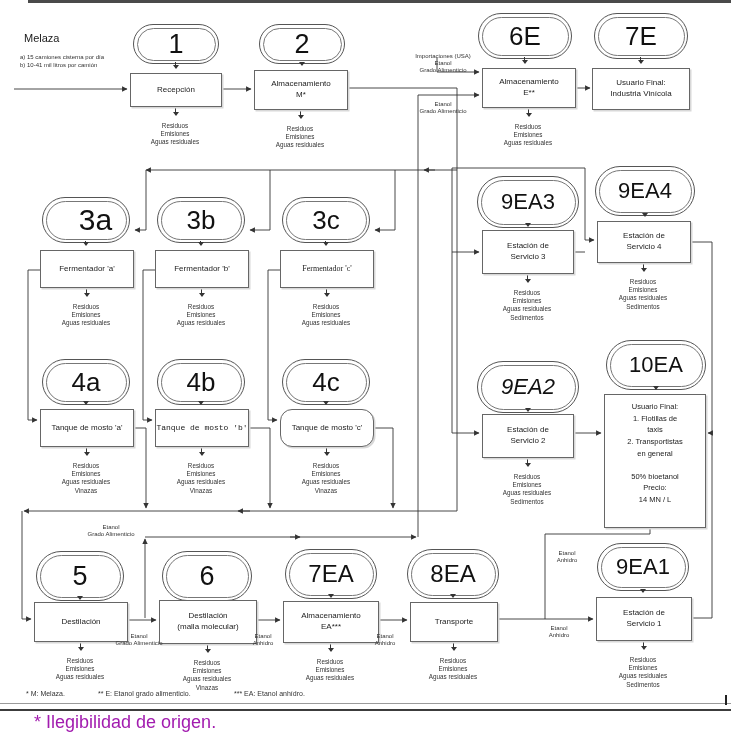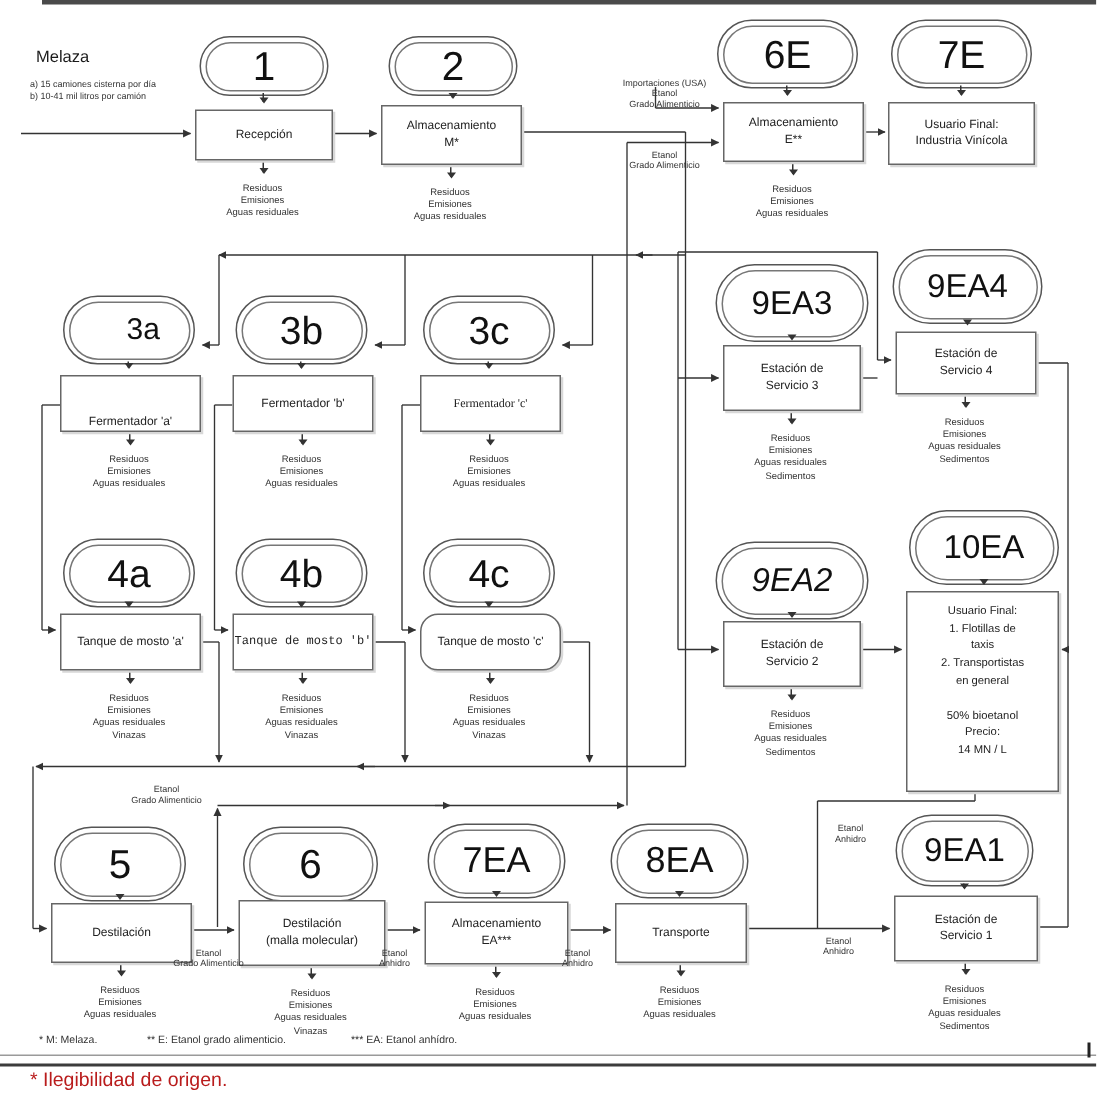--- a/index.html
+++ b/index.html
@@ -17,21 +17,21 @@
               border:3px solid transparent;border-top:4.5px solid #333;}
   .elabel{position:absolute;font-size:6px;line-height:1.2;color:#333;text-align:center;z-index:3;background:transparent;}
   .melaza{position:absolute;font-size:11px;color:#1a1a1a;}
   .melaza-notes{position:absolute;font-size:6px;line-height:1.35;color:#333;}
   .footnotes{position:absolute;top:690px;left:0;width:731px;font-size:7px;color:#333;}
   .footnotes span{position:absolute;white-space:nowrap;}
   .bottom-rule{position:absolute;left:0;top:703px;width:731px;height:5px;
                border-top:1px solid #9a9a9a;border-bottom:2px solid #3c3c3c;}
   .top-rule{position:absolute;left:28px;top:0;width:703px;height:3px;background:#4a4a4a;}
   .right-tick{position:absolute;left:725px;top:695px;width:2px;height:10px;background:#222;}
-  .caption{position:absolute;left:20px;top:712px;font-size:13px;color:#b91c1c;}
+  .caption{position:absolute;left:34px;top:712px;font-size:18px;color:#a21caf;}
   svg.wires{position:absolute;left:0;top:0;z-index:1;}
 </style>
 </head>
 <body>
 
 <div id="stage">
   <div class="top-rule"></div>
 
   <div class="melaza" style="left:24px;top:32px;">Melaza</div>
   <div class="melaza-notes" style="left:20px;top:53px;">
@@ -152,24 +152,24 @@
       </div>
       <div class="oval" style="left: 594px; top: 13px; width: 92px; height: 44px;">
         <div class="oval-inner" style="font-size: 26px;">7E</div>
       </div>
       <div class="conn" style="left: 640px; top: 57px; height: 6px;"></div>
       <div class="pbox" style="left: 592px; top: 68px; width: 96px; height: 40px;">
         <div>Usuario Final:</div>
         <div>Industria Vinícola</div>
       </div>
       <div class="oval" style="left: 42px; top: 197px; width: 86px; height: 44px;">
-        <div class="oval-inner" style="font-size: 20px; padding-left: 19px;">3a</div>
+        <div class="oval-inner" style="font-size: 30px; padding-left: 19px;">3a</div>
       </div>
       <div class="conn" style="left: 85px; top: 241px; height: 4px;"></div>
-      <div class="pbox" style="left: 40px; top: 250px; width: 92px; height: 36px; justify-content: flex-end;">
+      <div class="pbox" style="left: 40px; top: 250px; width: 92px; height: 36px;">
         <div>Fermentador 'a'</div>
       </div>
       <div class="conn" style="left: 86px; top: 287px; height: 9px;"></div>
       <div class="outputs" style="left: 40px; top: 303px; width: 92px;">
         <div>Residuos</div>
         <div>Emisiones</div>
         <div>Aguas residuales</div>
       </div>
       <div class="oval" style="left: 157px; top: 197px; width: 86px; height: 44px;">
         <div class="oval-inner" style="font-size: 26px;">3b</div>

